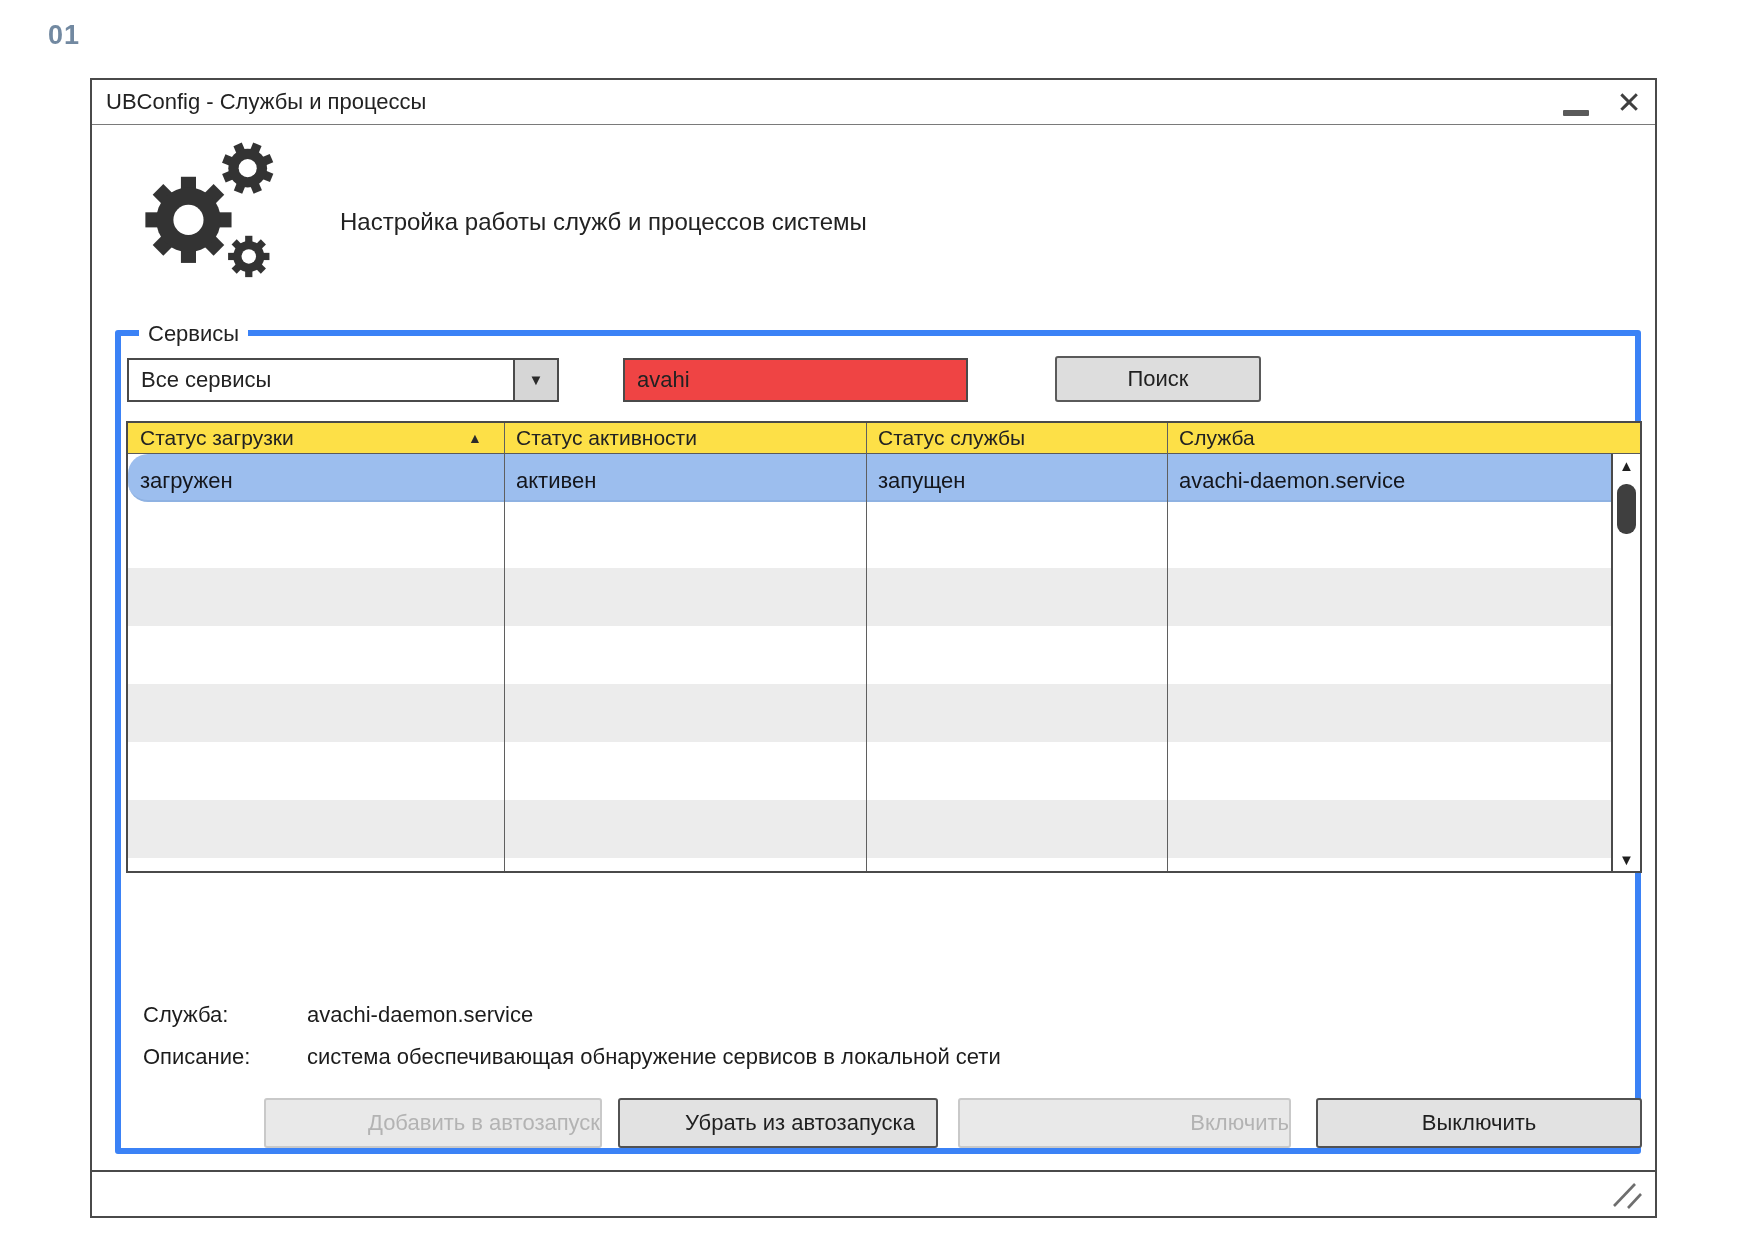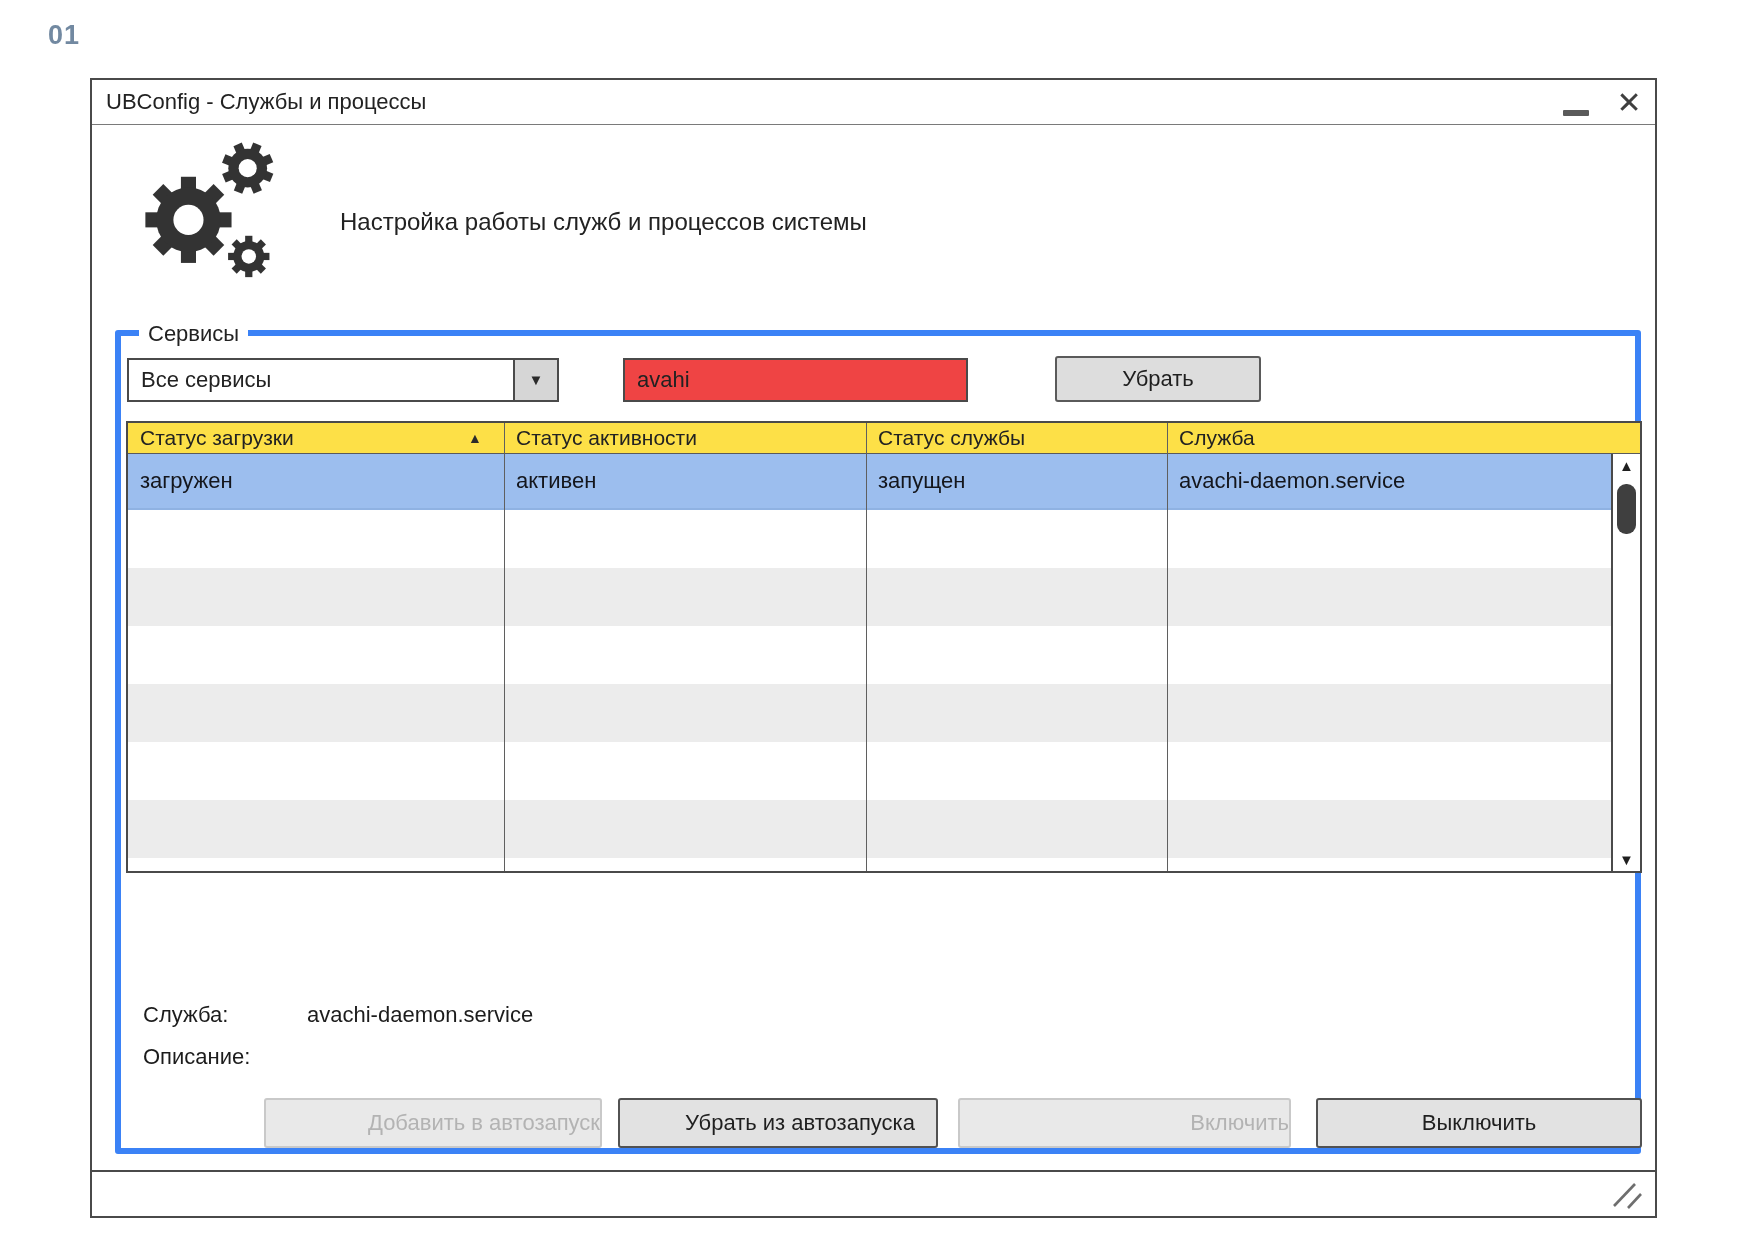--- a/index.html
+++ b/index.html
@@ -79,22 +79,22 @@
     background:#fde047; border-bottom:1px solid #5a5a5a;text-decoration:underline;
   }
   .th { position:absolute; top:0; line-height:30px; font-size:21px; color:#222; padding-left:12px; white-space:nowrap; overflow:hidden; }
   .th0 { left:0;    width:376px; }
   .th1 { left:376px; width:362px; }
   .th2 { left:738px; width:301px; }
   .th3 { left:1039px; width:473px; }
   .sort-icon { position:absolute; left:340px; top:0; font-size:14px; line-height:30px; color:#2b2b2b; }
   .tbody { position:absolute; left:0; right:0; top:31px; bottom:0; overflow:hidden; }
   .row-selected {
-    position:absolute; left:0; right:0; top:0; height:56px;
-    background:#9cbeee; border-bottom:2px solid #8fb2e2;
+    position:absolute; left:0; right:0; top:0; height:48px;
+    background:#9cbeee; border-bottom:2px solid #8fb2e2;border-radius:20px;
   }
   .cell { position:absolute; top:0; line-height:54px; font-size:22px; color:#14161c; padding-left:12px; white-space:nowrap; overflow:hidden; }
   .c0 { left:0;    width:376px; }
   .c1 { left:376px; width:362px; }
   .c2 { left:738px; width:301px; }
   .c3 { left:1039px; width:446px; }
   .stripes {
     position:absolute; left:0; right:0; top:56px; bottom:0;
     background:repeating-linear-gradient(180deg,#ffffff 0 58px,#ececec 58px 116px);
   }
@@ -205,21 +205,21 @@
 
       <div class="dropdown">
         <span class="dd-value">Все сервисы</span>
         <div class="dd-btn">
           <span>▼</span>
         </div>
       </div>
 
       <input class="search-input" type="text" value="avahi" style="">
 
-      <button class="search-btn">Убрать</button>
+      <button class="search-btn">Поиск</button>
 
       <div class="table">
         <div class="thead">
           <div class="th th0">
             <span>Статус загрузки</span>
             <span class="sort-icon">▲</span>
           </div>
           <div class="th th1">Статус активности</div>
           <div class="th th2">Статус службы</div>
           <div class="th th3">Служба</div>
@@ -242,20 +242,21 @@
         <div class="vscroll">
           <div class="arr up">▲</div>
           <div class="thumb"></div>
           <div class="arr down">▼</div>
         </div>
       </div>
 
       <span class="detail-label dr1">Служба:</span>
       <span class="detail-value dr1">avachi-daemon.service</span>
       <span class="detail-label dr2">Описание:</span>
+      <span class="detail-value dr2">система обеспечивающая обнаружение сервисов в локальной сети</span>
 
       <button class="abtn ab0 disabled" disabled="">Добавить в автозапуск</button>
       <button class="abtn ab1">Убрать из автозапуска</button>
       <button class="abtn ab2 disabled" disabled="">Включить</button>
       <button class="abtn ab3">Выключить</button>
     </div>
 
     <div class="statusbar">
       <svg class="resize-grip" viewBox="0 0 34 30">
         <line x1="3" y1="26" x2="24" y2="4" stroke="#6e6e6e" stroke-width="2.6"></line>

